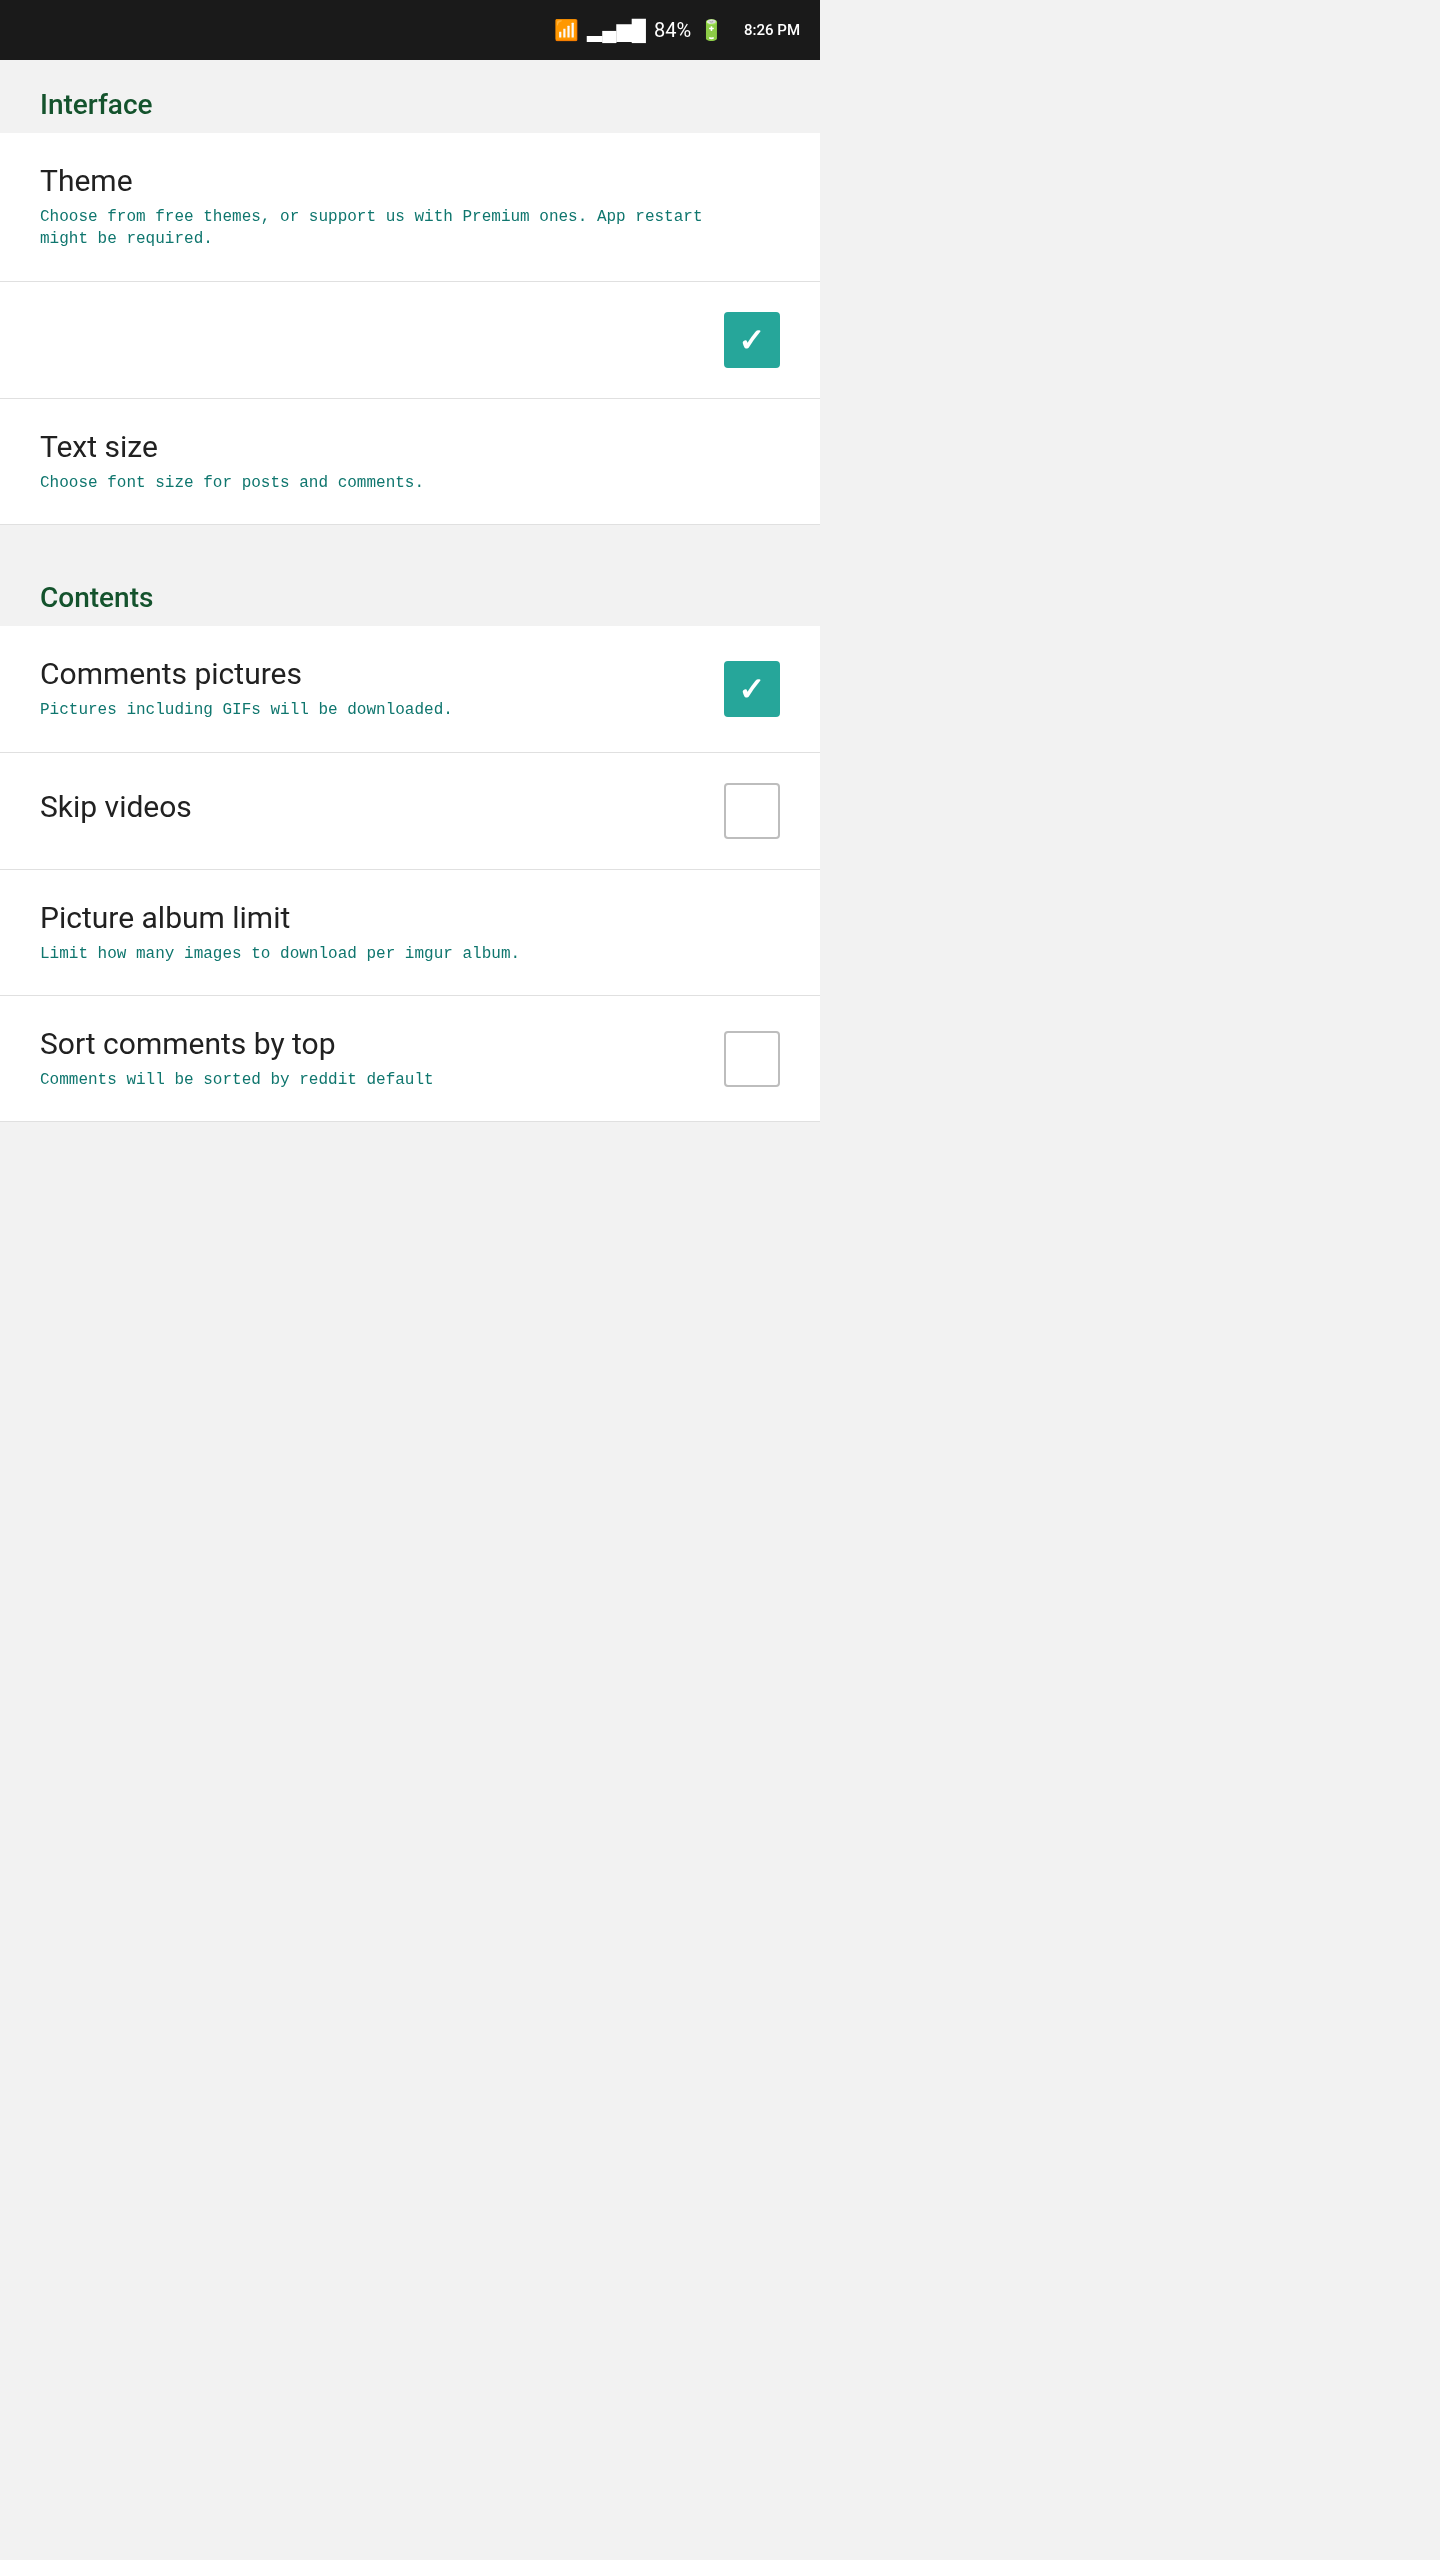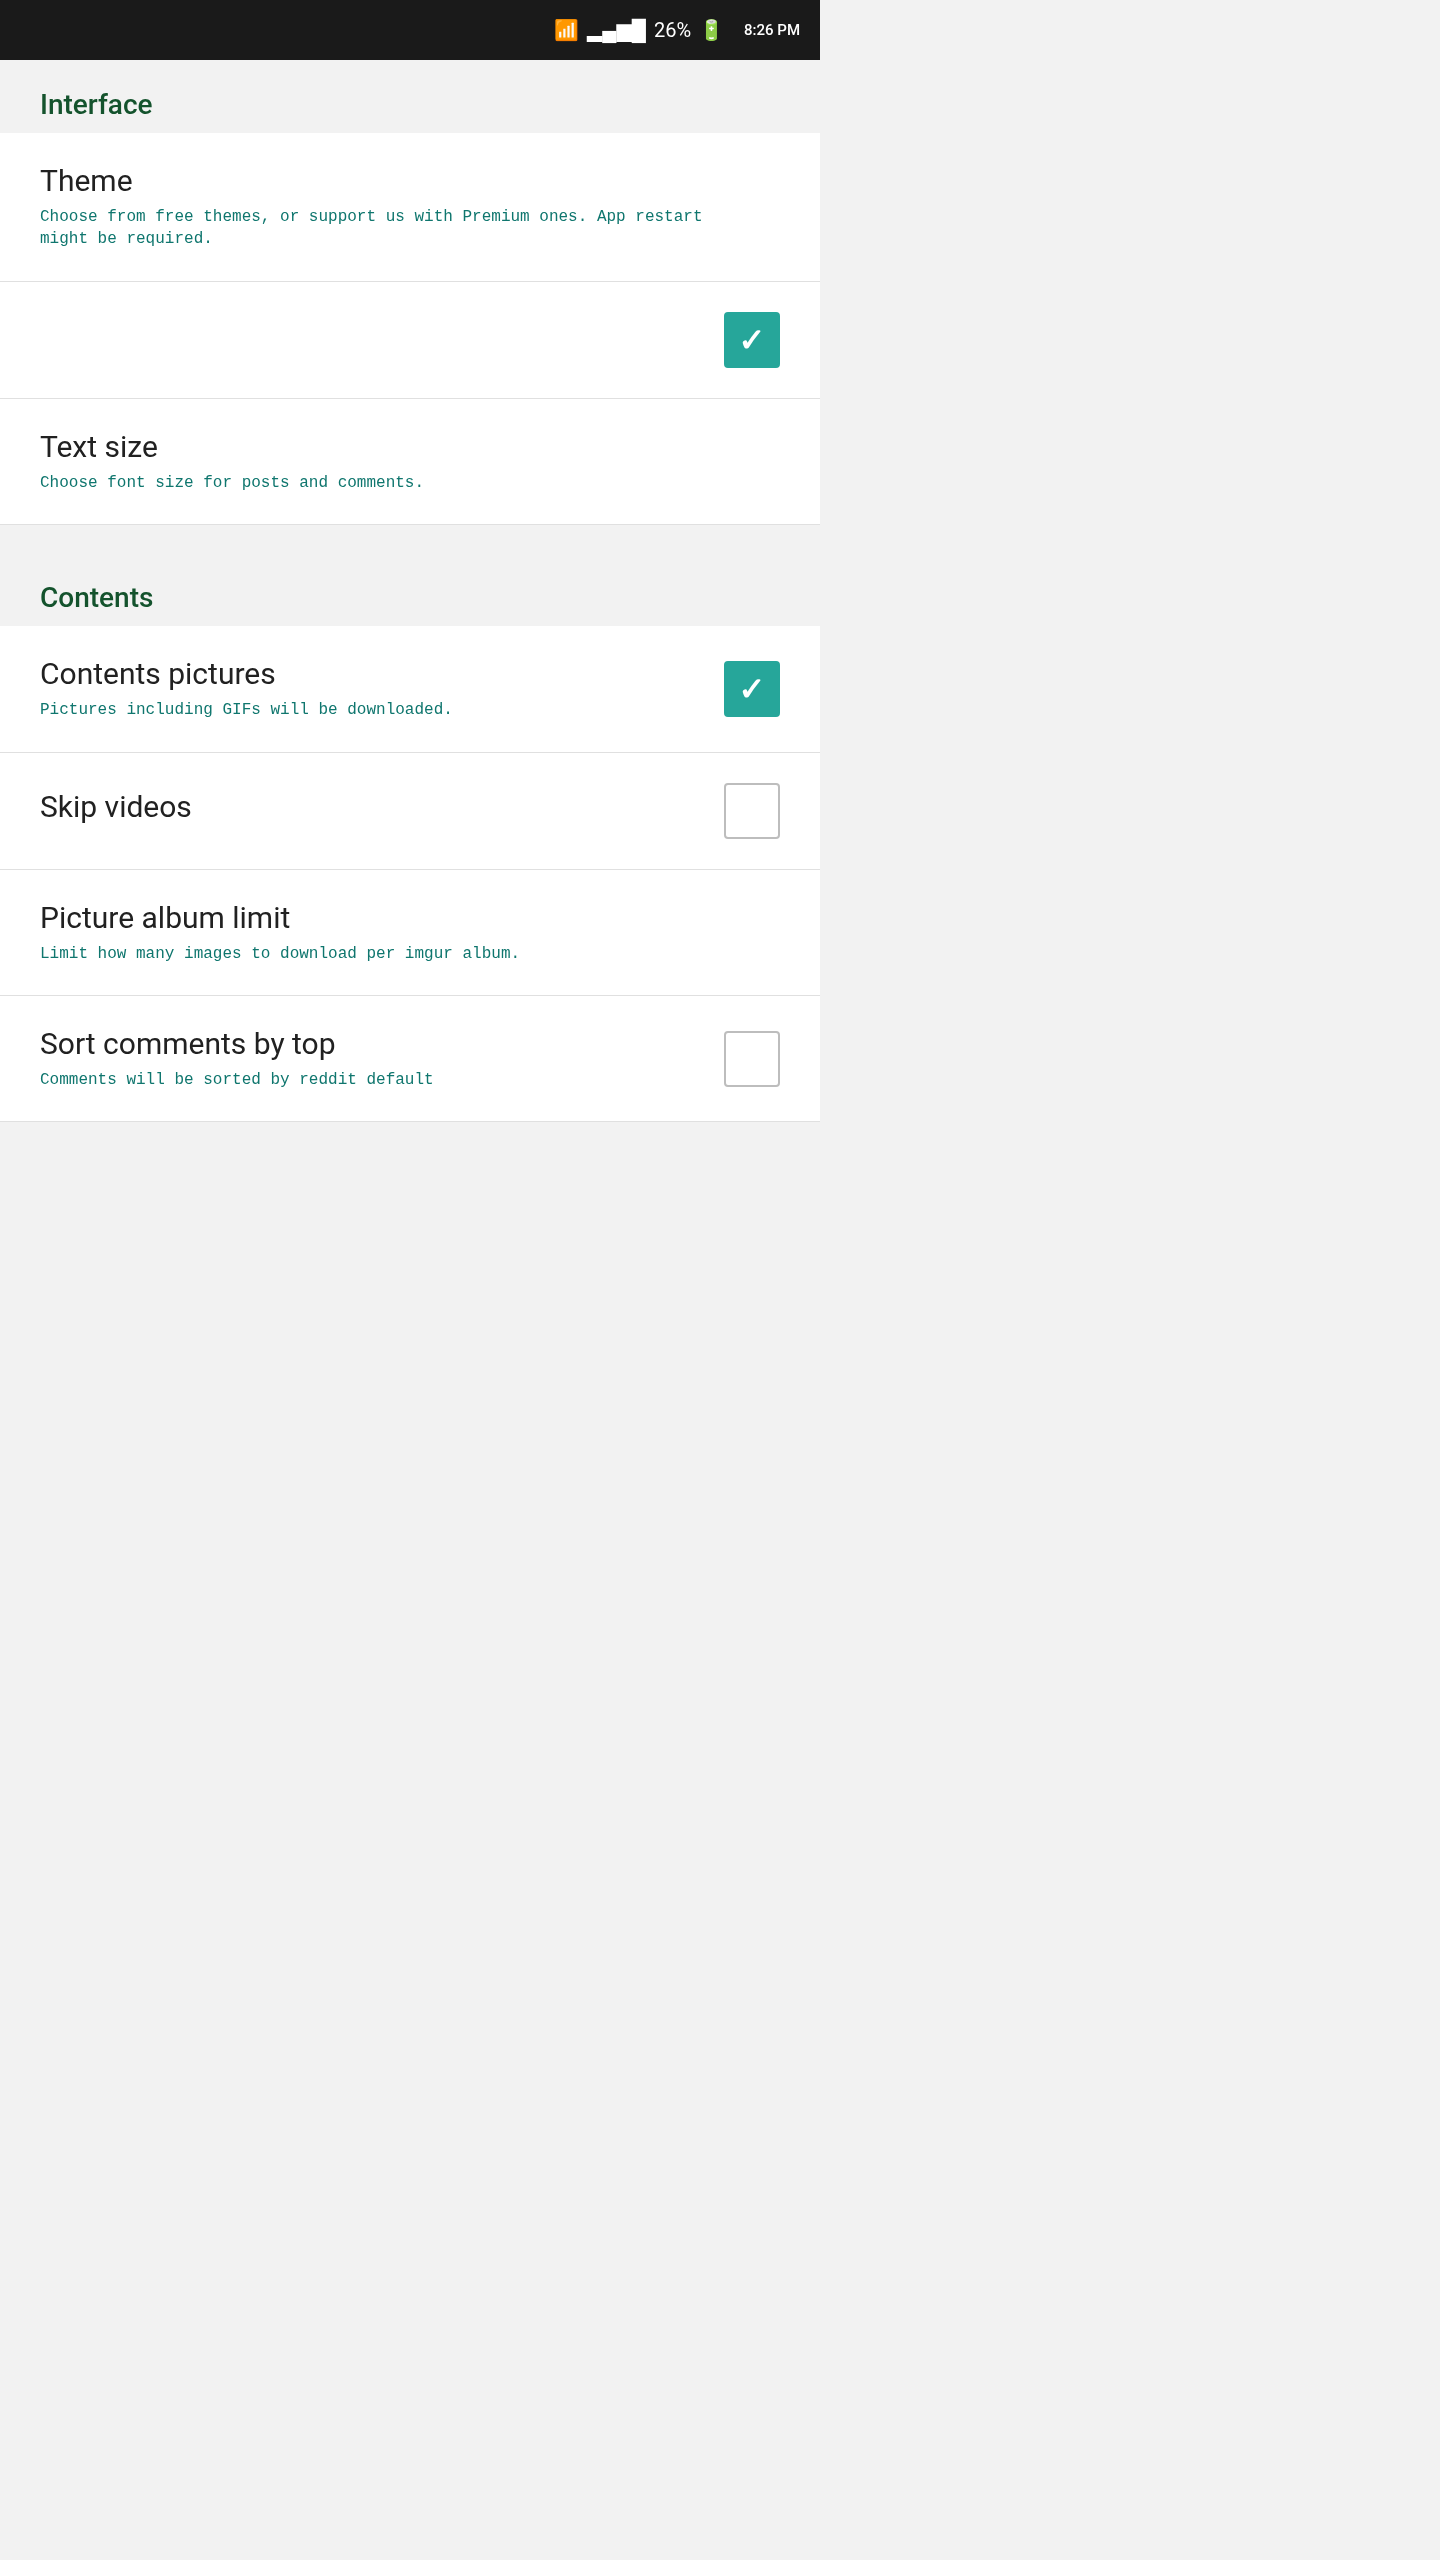--- a/index.html
+++ b/index.html
@@ -116,21 +116,21 @@
       margin-top: 8px;
     }
   </style>
 </head>
 <body>
 
 <div class="status-bar">
   <div class="status-bar-icons">
     <span>📶</span>
     <span>▂▄▆█</span>
-    <span>26%</span>
+    <span>84%</span>
     <span>🔋</span>
   </div>
   <span class="status-bar-time">8:26 PM</span>
 </div>
 
 <div class="section-header">Interface</div>
 
 <div class="settings-item">
   <div class="settings-item-content">
     <div class="settings-item-title">Theme</div>
@@ -150,21 +150,21 @@
     <div class="settings-item-desc">Choose font size for posts and comments.</div>
   </div>
 </div>
 
 <div class="section-spacer"></div>
 
 <div class="section-header contents-section">Contents</div>
 
 <div class="settings-item">
   <div class="settings-item-content">
-    <div class="settings-item-title">Contents pictures</div>
+    <div class="settings-item-title">Comments pictures</div>
     <div class="settings-item-desc">Pictures including GIFs will be downloaded.</div>
   </div>
   <div class="checkbox checked"></div>
 </div>
 
 <div class="settings-item">
   <div class="settings-item-content">
     <div class="settings-item-title">Skip videos</div>
   </div>
   <div class="checkbox unchecked"></div>

